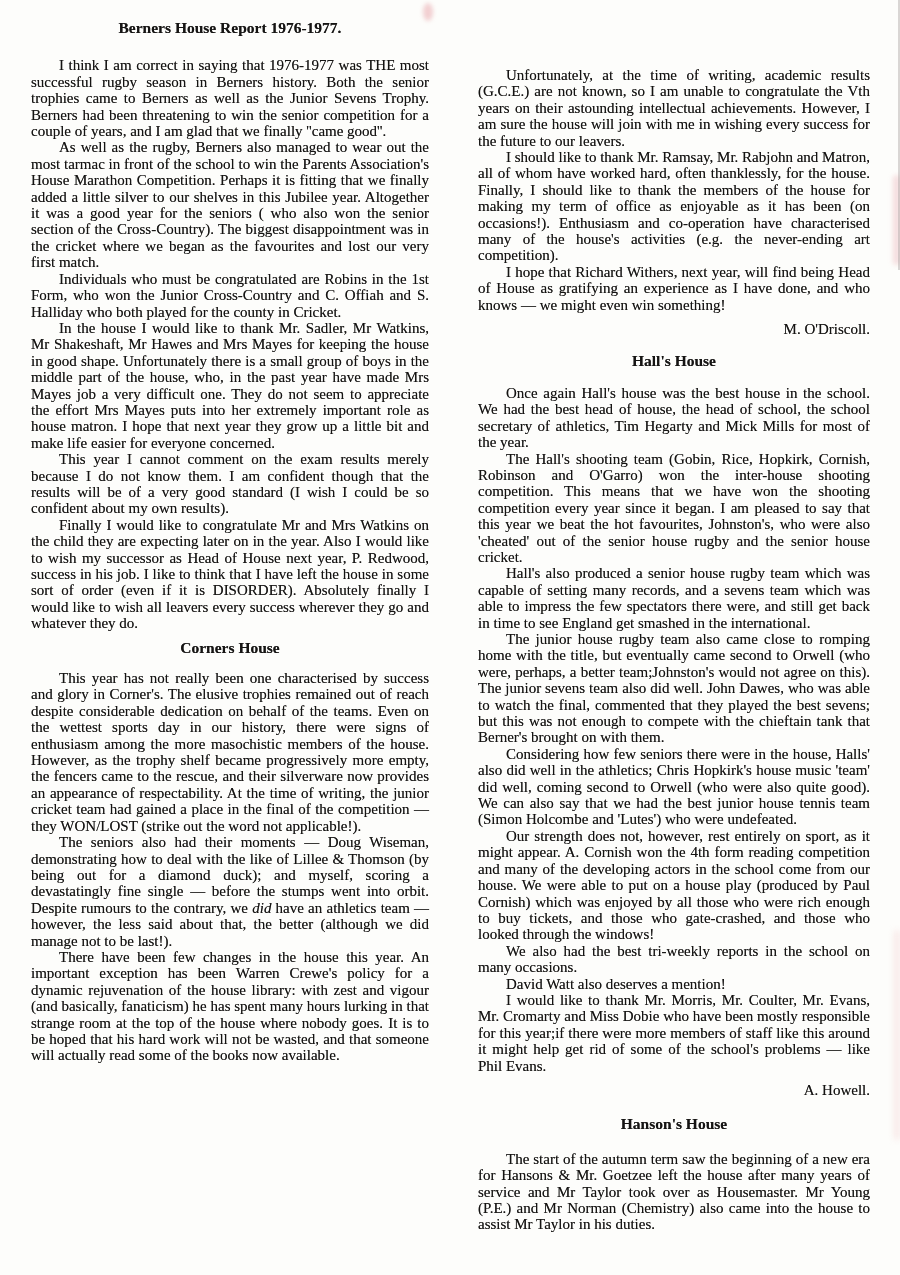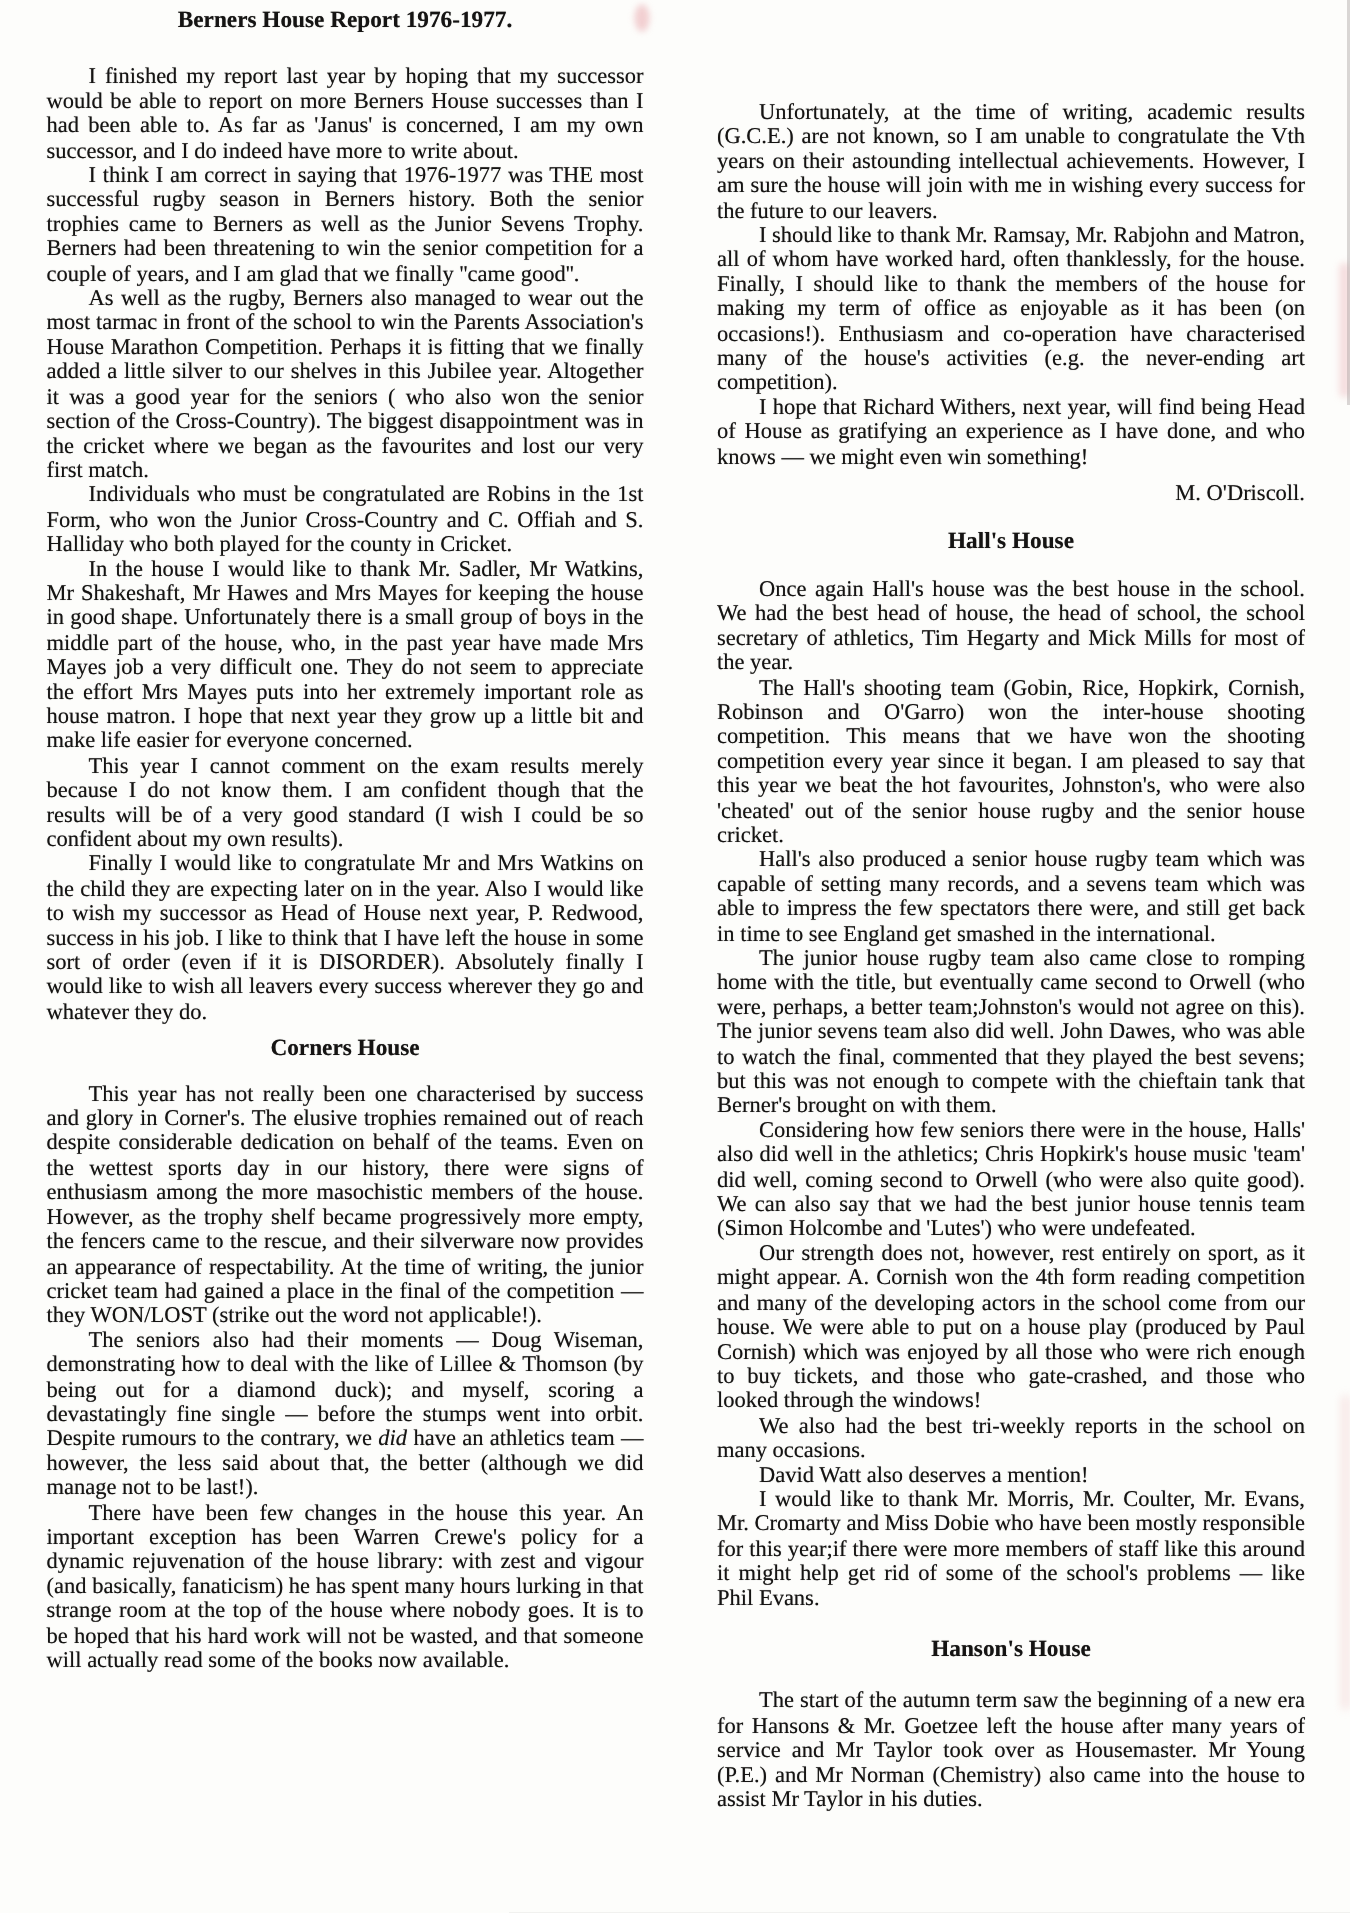--- a/index.html
+++ b/index.html
@@ -14,21 +14,21 @@
     color: #151413;
   }
   .col {
     position: absolute;
     top: 0;
     text-align: justify;
     font-size: 15px;
     line-height: 16.4px;
     text-shadow: 0 0 0.5px rgba(20,18,16,0.6);
   }
-  .col-left  { left: 31px;  width: 398px; padding-top: 6px; }
+  .col-left  { left: 31px;  width: 398px; padding-top: 20px; }
   .col-right { left: 478px; width: 392px; padding-top: 27px; margin-top: 40px; }
   p.para {
     margin: 0;
     text-indent: 28px;
   }
   .doc-title, .doc-heading {
     font-weight: bold;
     text-align: center;
     font-size: 15.5px;
     text-indent: 0;
@@ -63,21 +63,20 @@
   }
 </style>
 </head>
 <body>
 
 <div class="page">
 
   <div class="col col-left">
     <h1 class="doc-title">Berners House Report 1976-1977.</h1>
 
-    <p class="para">I finished my report last year by hoping that my successor would be able to report on more Berners House successes than I had been able to. As far as 'Janus' is concerned, I am my own successor, and I do indeed have more to write about.</p>
     <p class="para">I think I am correct in saying that 1976-1977 was THE most successful rugby season in Berners history. Both the senior trophies came to Berners as well as the Junior Sevens Trophy. Berners had been threatening to win the senior competition for a couple of years, and I am glad that we finally ''came good''.</p>
     <p class="para">As well as the rugby, Berners also managed to wear out the most tarmac in front of the school to win the Parents Association's House Marathon Competition. Perhaps it is fitting that we finally added a little silver to our shelves in this Jubilee year. Altogether it was a good year for the seniors ( who also won the senior section of the Cross-Country). The biggest disappointment was in the cricket where we began as the favourites and lost our very first match.</p>
     <p class="para">Individuals who must be congratulated are Robins in the 1st Form, who won the Junior Cross-Country and C. Offiah and S. Halliday who both played for the county in Cricket.</p>
     <p class="para">In the house I would like to thank Mr. Sadler, Mr Watkins, Mr Shakeshaft, Mr Hawes and Mrs Mayes for keeping the house in good shape. Unfortunately there is a small group of boys in the middle part of the house, who, in the past year have made Mrs Mayes job a very difficult one. They do not seem to appreciate the effort Mrs Mayes puts into her extremely important role as house matron. I hope that next year they grow up a little bit and make life easier for everyone concerned.</p>
     <p class="para">This year I cannot comment on the exam results merely because I do not know them. I am confident though that the results will be of a very good standard (I wish I could be so confident about my own results).</p>
     <p class="para">Finally I would like to congratulate Mr and Mrs Watkins on the child they are expecting later on in the year. Also I would like to wish my successor as Head of House next year, P. Redwood, success in his job. I like to think that I have left the house in some sort of order (even if it is DISORDER). Absolutely finally I would like to wish all leavers every success wherever they go and whatever they do.</p>
 
 
     <h2 class="doc-heading h-corners">Corners House</h2>
 
@@ -98,20 +97,21 @@
     <p class="para">Once again Hall's house was the best house in the school. We had the best head of house, the head of school, the school secretary of athletics, Tim Hegarty and Mick Mills for most of the year.</p>
     <p class="para">The Hall's shooting team (Gobin, Rice, Hopkirk, Cornish, Robinson and O'Garro) won the inter-house shooting competition. This means that we have won the shooting competition every year since it began. I am pleased to say that this year we beat the hot favourites, Johnston's, who were also 'cheated' out of the senior house rugby and the senior house cricket.</p>
     <p class="para">Hall's also produced a senior house rugby team which was capable of setting many records, and a sevens team which was able to impress the few spectators there were, and still get back in time to see England get smashed in the international.</p>
     <p class="para">The junior house rugby team also came close to romping home with the title, but eventually came second to Orwell (who were, perhaps, a better team;Johnston's would not agree on this). The junior sevens team also did well. John Dawes, who was able to watch the final, commented that they played the best sevens; but this was not enough to compete with the chieftain tank that Berner's brought on with them.</p>
     <p class="para">Considering how few seniors there were in the house, Halls' also did well in the athletics; Chris Hopkirk's house music 'team' did well, coming second to Orwell (who were also quite good). We can also say that we had the best junior house tennis team (Simon Holcombe and 'Lutes') who were undefeated.</p>
     <p class="para">Our strength does not, however, rest entirely on sport, as it might appear. A. Cornish won the 4th form reading competition and many of the developing actors in the school come from our house. We were able to put on a house play (produced by Paul Cornish) which was enjoyed by all those who were rich enough to buy tickets, and those who gate-crashed, and those who looked through the windows!</p>
     <p class="para">We also had the best tri-weekly reports in the school on many occasions.</p>
     <p class="para">David Watt also deserves a mention!</p>
     <p class="para">I would like to thank Mr. Morris, Mr. Coulter, Mr. Evans, Mr. Cromarty and Miss Dobie who have been mostly responsible for this year;if there were more members of staff like this around it might help get rid of some of the school's problems — like Phil Evans.</p>
 
+    <p class="sig">A. Howell.</p>
 
     <h2 class="doc-heading h-hansons">Hanson's House</h2>
 
     <p class="para">The start of the autumn term saw the beginning of a new era for Hansons &amp; Mr. Goetzee left the house after many years of service and Mr Taylor took over as Housemaster. Mr Young (P.E.) and Mr Norman (Chemistry) also came into the house to assist Mr Taylor in his duties.</p>
   </div>
 
   <div class="artifact artifact-top"></div>
   <div class="artifact artifact-right-1"></div>
   <div class="artifact artifact-right-2"></div>
   <div class="edge-line"></div>

